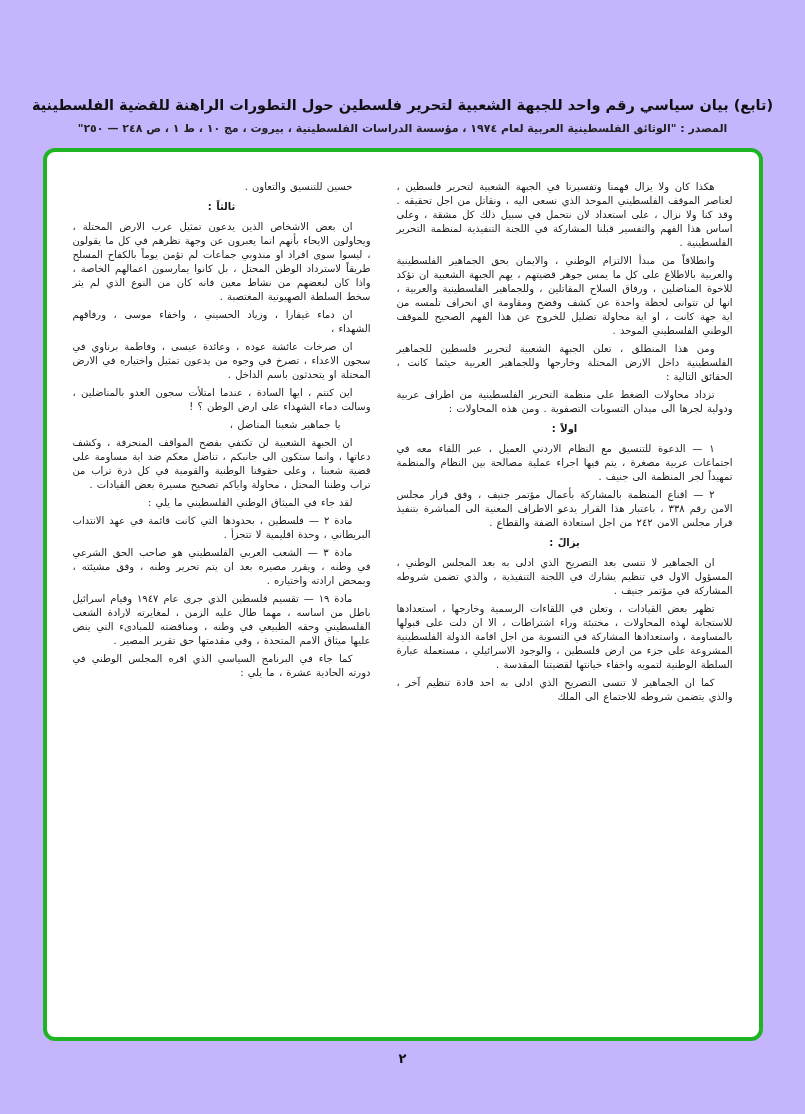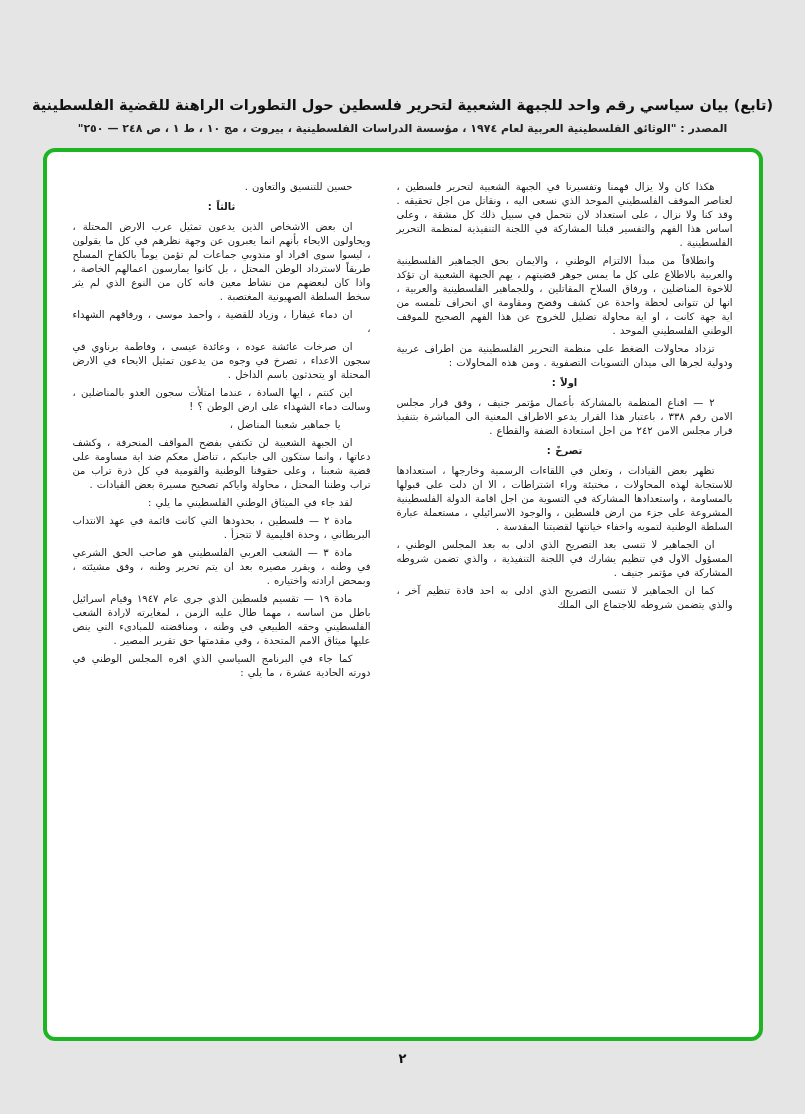--- a/index.html
+++ b/index.html
@@ -9,21 +9,21 @@
     height: 1114px;
     overflow: hidden;
     font-family: "DejaVu Sans", "Liberation Sans", sans-serif;
     color: #161616;
     direction: rtl;
   }
   .doc-page {
     position: relative;
     width: 805px;
     height: 1114px;
-    background: #e5e5e5;
+    background: #c4b5fd;
   }
   .doc-header {
     padding-top: 96px;
     text-align: center;
   }
   .doc-title {
     font-size: 14.5px;
     font-weight: bold;
     line-height: 1.3;
     color: #111111;
@@ -85,35 +85,37 @@
   <header class="doc-header">
     <h1 class="doc-title">(تابع) بيان سياسي رقم واحد للجبهة الشعبية لتحرير فلسطين حول التطورات الراهنة للقضية الفلسطينية</h1>
     <p class="doc-source">المصدر : "الوثائق الفلسطينية العربية لعام ١٩٧٤ ، مؤسسة الدراسات الفلسطينية ، بيروت ، مج ١٠ ، ط ١ ، ص ٢٤٨ — ٢٥٠"</p>
   </header>
 
   <div class="green-frame">
 
     <div class="text-column col-right">
       <p class="para">هكذا كان ولا يزال فهمنا وتفسيرنا في الجبهة الشعبية لتحرير فلسطين ، لعناصر الموقف الفلسطيني الموحد الذي نسعى اليه ، ونقاتل من اجل تحقيقه . وقد كنا ولا نزال ، على استعداد لان نتحمل في سبيل ذلك كل مشقة ، وعلى اساس هذا الفهم والتفسير قبلنا المشاركة في اللجنة التنفيذية لمنظمة التحرير الفلسطينية .</p>
       <p class="para">وانطلاقاً من مبدأ الالتزام الوطني ، والايمان بحق الجماهير الفلسطينية والعربية بالاطلاع على كل ما يمس جوهر قضيتهم ، يهم الجبهة الشعبية ان تؤكد للاخوة المناضلين ، ورفاق السلاح المقاتلين ، وللجماهير الفلسطينية والعربية ، انها لن تتوانى لحظة واحدة عن كشف وفضح ومقاومة اي انحراف تلمسه من اية جهة كانت ، او اية محاولة تضليل للخروج عن هذا الفهم الصحيح للموقف الوطني الفلسطيني الموحد .</p>
+      <p class="para">ومن هذا المنطلق ، تعلن الجبهة الشعبية لتحرير فلسطين للجماهير الفلسطينية داخل الارض المحتلة وخارجها وللجماهير العربية حيثما كانت ، الحقائق التالية :</p>
       <p class="para">تزداد محاولات الضغط على منظمة التحرير الفلسطينية من اطراف عربية ودولية لجرها الى ميدان التسويات التصفوية . ومن هذه المحاولات :</p>
       <p class="para heading">اولاً :</p>
+      <p class="para">١ — الدعوة للتنسيق مع النظام الاردني العميل ، عبر اللقاء معه في اجتماعات عربية مصغرة ، يتم فيها اجراء عملية مصالحة بين النظام والمنظمة تمهيداً لجر المنظمة الى جنيف .</p>
       <p class="para">٢ — اقناع المنظمة بالمشاركة بأعمال مؤتمر جنيف ، وفق قرار مجلس الامن رقم ٣٣٨ ، باعتبار هذا القرار يدعو الاطراف المعنية الى المباشرة بتنفيذ قرار مجلس الامن ٢٤٢ من اجل استعادة الضفة والقطاع .</p>
-      <p class="para heading">تصرخً :</p>
+      <p class="para heading">يزالً :</p>
+      <p class="para">ان الجماهير لا تنسى بعد التصريح الذي ادلى به بعد المجلس الوطني ، المسؤول الاول في تنظيم يشارك في اللجنة التنفيذية ، والذي تضمن شروطه المشاركة في مؤتمر جنيف .</p>
       <p class="para">تظهر بعض القيادات ، وتعلن في اللقاءات الرسمية وخارجها ، استعدادها للاستجابة لهذه المحاولات ، مختبئة وراء اشتراطات ، الا ان دلت على قبولها بالمساومة ، واستعدادها المشاركة في التسوية من اجل اقامة الدولة الفلسطينية المشروعة على جزء من ارض فلسطين ، والوجود الاسرائيلي ، مستعملة عبارة السلطة الوطنية لتمويه واخفاء خيانتها لقضيتنا المقدسة .</p>
-      <p class="para">ان الجماهير لا تنسى بعد التصريح الذي ادلى به بعد المجلس الوطني ، المسؤول الاول في تنظيم يشارك في اللجنة التنفيذية ، والذي تضمن شروطه المشاركة في مؤتمر جنيف .</p>
       <p class="para">كما ان الجماهير لا تنسى التصريح الذي ادلى به احد قادة تنظيم آخر ، والذي يتضمن شروطه للاجتماع الى الملك</p>
     </div>
 
     <div class="text-column col-left">
       <p class="para">حسين للتنسيق والتعاون .</p>
       <p class="para heading">ثالثاً :</p>
       <p class="para">ان بعض الاشخاص الذين يدعون تمثيل عرب الارض المحتلة ، ويحاولون الايحاء بأنهم انما يعبرون عن وجهة نظرهم في كل ما يقولون ، ليسوا سوى افراد او مندوبي جماعات لم تؤمن يوماً بالكفاح المسلح طريقاً لاسترداد الوطن المحتل ، بل كانوا يمارسون اعمالهم الخاصة ، واذا كان لبعضهم من نشاط معين فانه كان من النوع الذي لم يثر سخط السلطة الصهيونية المغتصبة .</p>
-      <p class="para">ان دماء غيفارا ، وزياد للقضية ، واحمد موسى ، ورفاقهم الشهداء ،</p>
-      <p class="para">ان صرخات عائشة عوده ، وعائدة عيسى ، وفاطمة برناوي في سجون الاعداء ، تصرخ في وجوه من يدعون تمثيل الايحاء في الارض المحتلة او يتحدثون باسم الداخل .</p>
+      <p class="para">ان دماء غيفارا ، وزياد الحسيني ، واخفاء موسى ، ورفاقهم الشهداء ،</p>
+      <p class="para">ان صرخات عائشة عوده ، وعائدة عيسى ، وفاطمة برناوي في سجون الاعداء ، تصرخ في وجوه من يدعون تمثيل واختياره في الارض المحتلة او يتحدثون باسم الداخل .</p>
       <p class="para">اين كنتم ، ايها السادة ، عندما امتلأت سجون العدو بالمناضلين ، وسالت دماء الشهداء على ارض الوطن ؟ !</p>
       <p class="para address">يا جماهير شعبنا المناضل ،</p>
       <p class="para">ان الجبهة الشعبية لن تكتفي بفضح المواقف المنحرفة ، وكشف دعاتها ، وانما ستكون الى جانبكم ، تناضل معكم ضد اية مساومة على قضية شعبنا ، وعلى حقوقنا الوطنية والقومية في كل ذرة تراب من تراب وطننا المحتل ، محاولة واياكم تصحيح مسيرة بعض القيادات .</p>
       <p class="para">لقد جاء في الميثاق الوطني الفلسطيني ما يلي :</p>
       <p class="para">مادة ٢ — فلسطين ، بحدودها التي كانت قائمة في عهد الانتداب البريطاني ، وحدة اقليمية لا تتجزأ .</p>
       <p class="para">مادة ٣ — الشعب العربي الفلسطيني هو صاحب الحق الشرعي في وطنه ، ويقرر مصيره بعد ان يتم تحرير وطنه ، وفق مشيئته ، وبمحض ارادته واختياره .</p>
       <p class="para">مادة ١٩ — تقسيم فلسطين الذي جرى عام ١٩٤٧ وقيام اسرائيل باطل من اساسه ، مهما طال عليه الزمن ، لمغايرته لارادة الشعب الفلسطيني وحقه الطبيعي في وطنه ، ومناقضته للمبادىء التي ينص عليها ميثاق الامم المتحدة ، وفي مقدمتها حق تقرير المصير .</p>
       <p class="para">كما جاء في البرنامج السياسي الذي اقره المجلس الوطني في دورته الحادية عشرة ، ما يلي :</p>
     </div>
 

